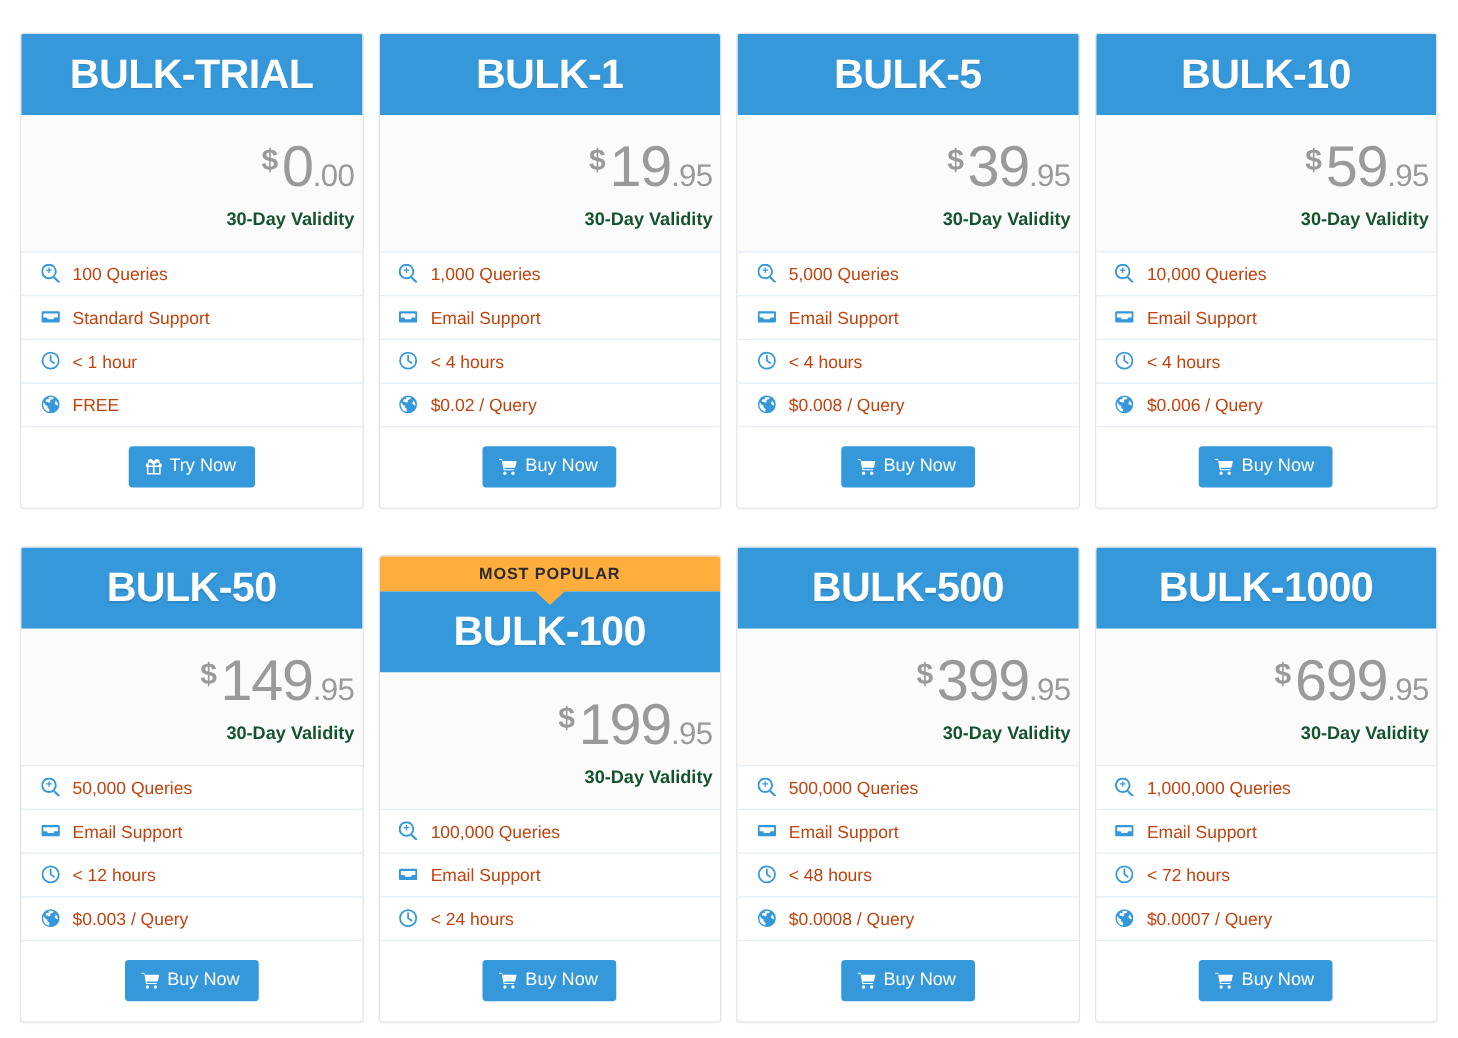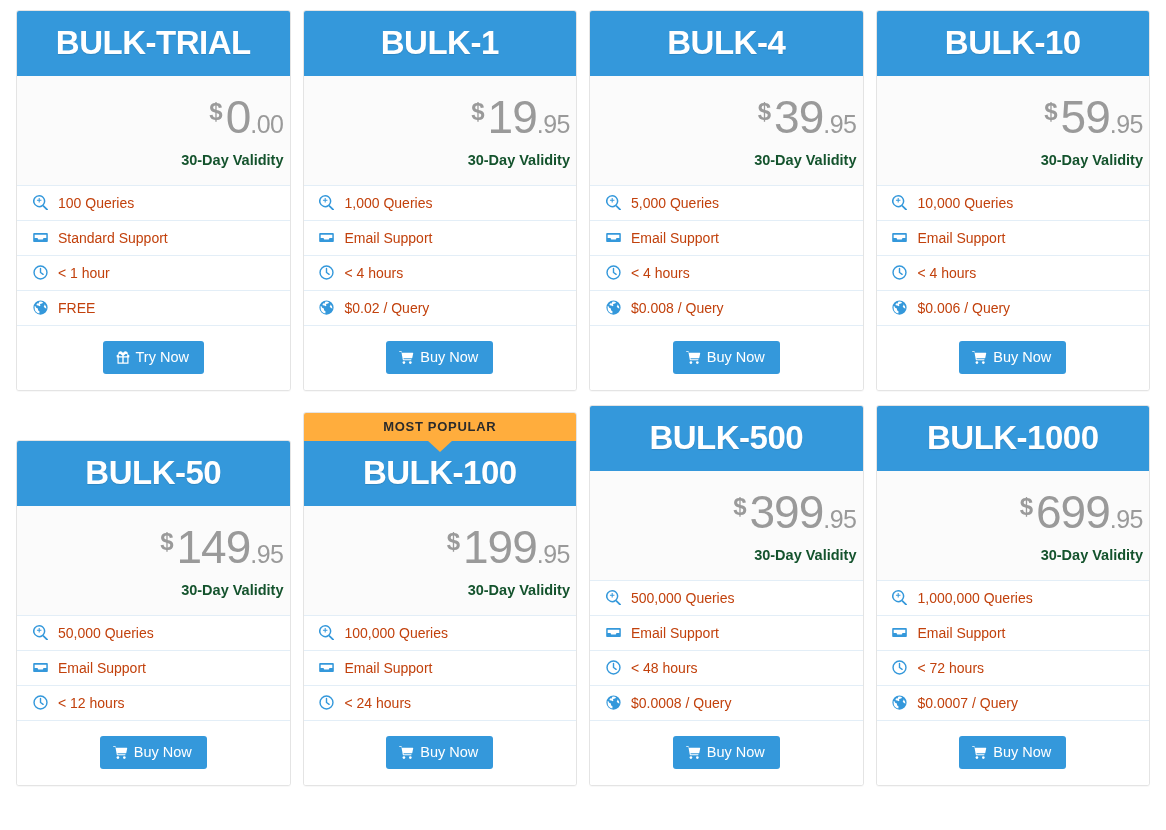--- a/index.html
+++ b/index.html
@@ -25,20 +25,21 @@
   }
 
   .row-top { margin-bottom: 0; }
 
   .col {
     width: 286.5px;
     padding: 0 6px;
     display: flex;
     flex-direction: column;
     justify-content: flex-end;
+    margin-top: 16px;
   }
 
   
   .card {
     border: 1px solid #e4e4e4;
     border-radius: 3px;
     background: #ffffff;
     display: flex;
     flex-direction: column;
     overflow: hidden;
@@ -269,21 +270,21 @@
                   <circle cx="5.9" cy="14.1" r="1.6"></circle>
                   <circle cx="13.6" cy="14.1" r="1.6"></circle>
                 </svg>
               </span>
               <span>Buy Now</span>
             </button></div>
         </div>
       </div>
       <div class="col">
         <div class="card">
-          <div class="card-header">BULK-4</div>
+          <div class="card-header">BULK-5</div>
           <div class="price-block">
             <div class="price-line"><span class="price-cur">$</span><span class="price-int">39</span><span class="price-dec">.95</span></div>
             <div class="price-validity">30-Day Validity</div>
           </div>
           <ul class="features">
             <li class="feature">
               <span class="fic">
                 <svg width="15" height="15" viewBox="0 0 16 16" fill="currentColor">
                   <path d="M6.6 0a6.6 6.6 0 1 0 3.9 11.93l.1.12v.45l4.3 4.28 1.28-1.28-4.28-4.3h-.45l-.12-.1A6.6 6.6 0 0 0 6.6 0zm0 1.6a5 5 0 1 1 0 10 5 5 0 0 1 0-10z"></path>
                   <path d="M6.05 3.1h1.1v1.85H9v1.1H7.15V7.9h-1.1V6.05H4.2v-1.1h1.85z"></path>
@@ -413,20 +414,28 @@
             </li>
             <li class="feature">
               <span class="fic">
                 <svg width="15" height="15" viewBox="0 0 16 16" fill="none" stroke="currentColor" stroke-width="1.5">
                   <circle cx="8" cy="8" r="6.9"></circle>
                   <path d="M8 3.8V8l2.8 2" stroke-linecap="round"></path>
                 </svg>
               </span>
               <span>&lt; 12 hours</span>
             </li>
+            <li class="feature">
+              <span class="fic">
+                <svg width="15" height="15" viewBox="0 0 16 16" fill="currentColor">
+                  <path d="M8 .4a7.6 7.6 0 1 0 0 15.2A7.6 7.6 0 0 0 8 .4zm0 1.3c1 0 1.9.25 2.7.7l-.9 1.2-1.5.3-.9 1 .5 1.1-1.4.6-1-.9-1.3.2-.5-1.4 1-1 1.3.3.6-1.1-.8-.6a6.2 6.2 0 0 1 2.2-.4zM2.4 6.5l1 1.8 1.8.8.2 1.7 1.6 1.4-.3 2.1A6.35 6.35 0 0 1 1.7 8c0-.52.06-1.02.18-1.5zm9.8-2.1a6.3 6.3 0 0 1 2.1 4.6l-1.6-.4-1.3-1.6.9-1.4z"></path>
+                </svg>
+              </span>
+              <span>$0.003 / Query</span>
+            </li>
           </ul>
           <div class="card-footer"><button class="cta">
               <span class="btn-ic">
                 <svg width="15" height="15" viewBox="0 0 18 16" fill="currentColor">
                   <path d="M0 .9c0-.3.25-.55.55-.55h2.1c.27 0 .5.2.54.46l.25 1.55h13.1c.35 0 .6.32.53.66l-1.1 5.2a.9.9 0 0 1-.87.7H5.4l.2 1.25h8.9c.3 0 .55.25.55.55s-.25.55-.55.55H5.1a.55.55 0 0 1-.54-.46L2.9 1.45H.55A.55.55 0 0 1 0 .9z"></path>
                   <circle cx="5.9" cy="14.1" r="1.6"></circle>
                   <circle cx="13.6" cy="14.1" r="1.6"></circle>
                 </svg>
               </span>
               <span>Buy Now</span>

